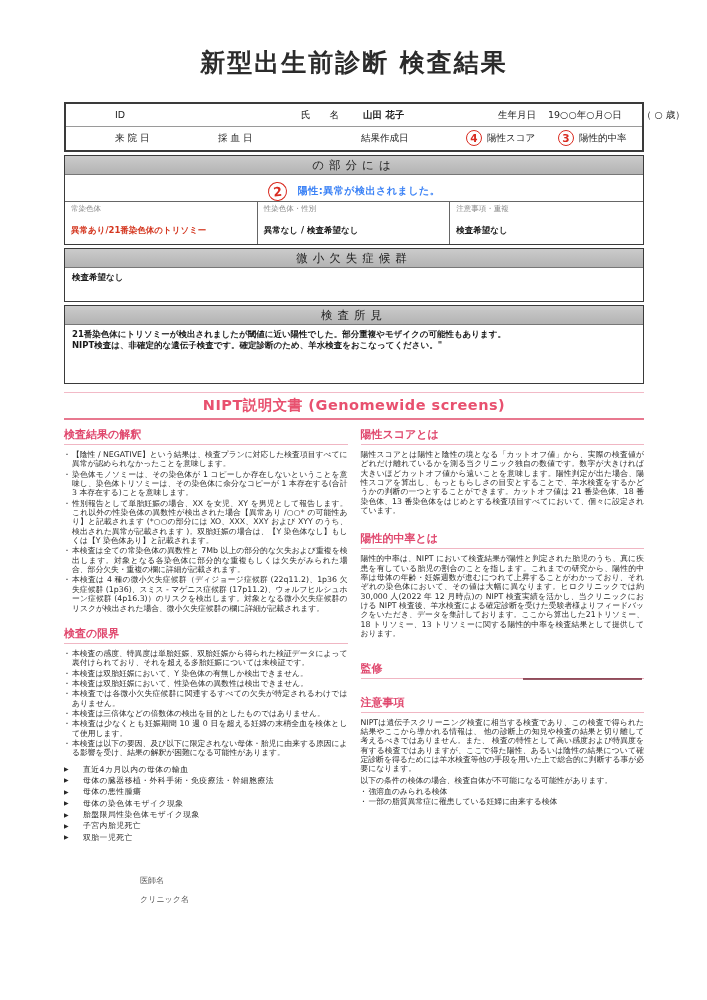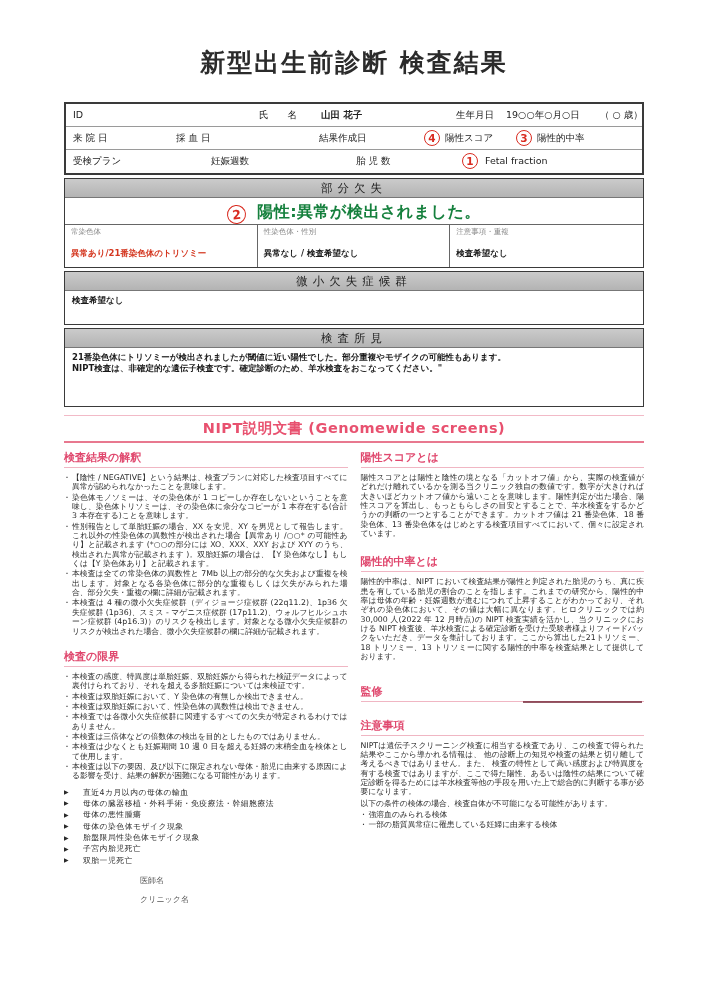--- a/index.html
+++ b/index.html
@@ -7,39 +7,39 @@
   .page { position:relative; width:707px; height:1000px; background:#fff; overflow:hidden;text-decoration:underline; }
   .sheet { position:absolute; left:64px; top:0; width:580px; }
 
   
   .doc-title { margin-top:46px; text-align:center; font-size:25px; font-weight:bold; color:#2b2b2b; letter-spacing:2px; }
 
   
   .ptable { margin-top:23px; border:2px solid #3a3a3a; background:#fff; }
   .prow { position:relative; height:23px; border-bottom:1px solid #9a9a9a; font-size:9.5px; color:#222; }
   .prow:last-child { border-bottom:none; }
-  .prow span { position:absolute; top:5px; white-space:nowrap; }
+  .prow span { position:absolute; top:5px; white-space:nowrap;margin-left:42px; }
   .pval { font-weight:bold; }
 
   .cnum { display:inline-block; width:16px; height:16px; line-height:14px; text-align:center;
           border:1.6px solid #d92b20; border-radius:50%; color:#d92b20; font-size:10.5px; font-weight:bold;
           background:#fff; }
   .prow .cnum { top:3px; }
 
   
   .gbar { height:19px; background:linear-gradient(#cbcbcb,#b3b3b3); border-bottom:1px solid #777;
           text-align:center; font-size:11.5px; letter-spacing:5px; color:#1c1c1c; line-height:19px; font-weight:500; }
 
   .box { border:1.6px solid #3a3a3a; margin-top:3px; background:#fff; }
 
   
   .status-row { height:27px; text-align:center; padding-top:4px; border-bottom:1px solid #666; }
   .status-row .cnum { width:19px; height:19px; line-height:17px; font-size:12.5px; vertical-align:-2px;
                       transform:rotate(-6deg); margin-right:6px; }
-  .status-text { color:#15803d; font-weight:bold; font-size:16px; letter-spacing:0.5px; }
+  .status-text { color:#3b82f6; font-weight:bold; font-size:10px; letter-spacing:0.5px; }
 
   
   .rcols { display:flex; height:42px; }
   .rcol { flex:1 1 33.33%; padding:2px 6px; border-right:1px solid #666; }
   .rcol:last-child { border-right:none; }
   .rcol .rlabel { font-size:7.5px; color:#8a8a8a; }
   .rcol .rvalue { font-size:8.5px; font-weight:bold; margin-top:11px; color:#1a1a1a; }
   .rcol .rvalue.alert { color:#d4361f; }
 
   .box-content { padding:4px 7px; font-size:8.5px; font-weight:bold; color:#1a1a1a; }
@@ -93,31 +93,24 @@
       </div>
       <div class="prow">
         <span style="left:7px">来 院 日</span>
         <span style="left:110px">採 血 日</span>
         <span style="left:253px">結果作成日</span>
         <span style="left:358px" class="cnum">4</span>
         <span style="left:379px">陽性スコア</span>
         <span style="left:450px" class="cnum">3</span>
         <span style="left:471px">陽性的中率</span>
       </div>
-      <div class="prow">
-        <span style="left:7px">受検プラン</span>
-        <span style="left:145px">妊娠週数</span>
-        <span style="left:290px">胎 児 数</span>
-        <span style="left:396px" class="cnum">1</span>
-        <span style="left:419px">Fetal fraction</span>
-      </div>
     </div>
 
     <div class="box">
-      <div class="gbar">部分欠失</div>
+      <div class="gbar">の部分には</div>
       <div class="status-row">
         <span class="cnum">2</span>
         <span class="status-text">陽性:異常が検出されました。</span>
       </div>
       <div class="rcols">
         <div class="rcol">
           <div class="rlabel">常染色体</div>
           <div class="rvalue alert">異常あり/21番染色体のトリソミー</div>
         </div>
         <div class="rcol">

